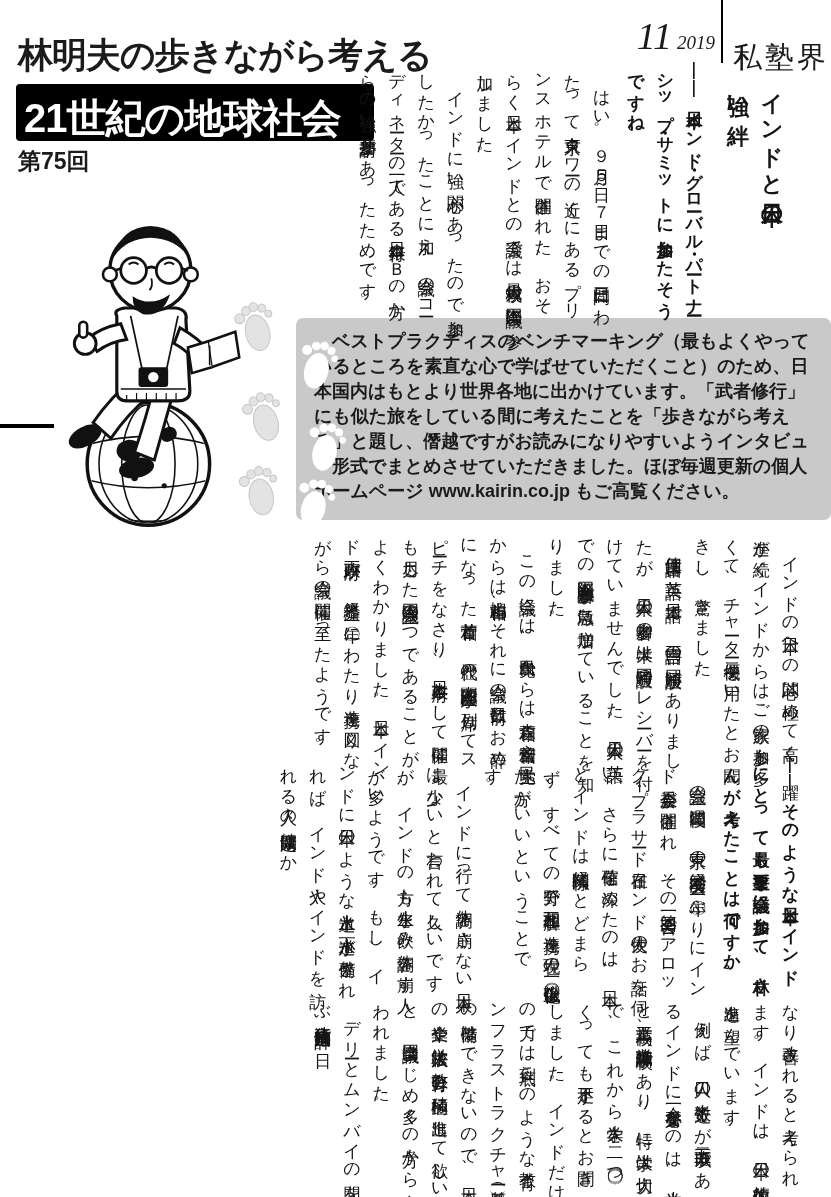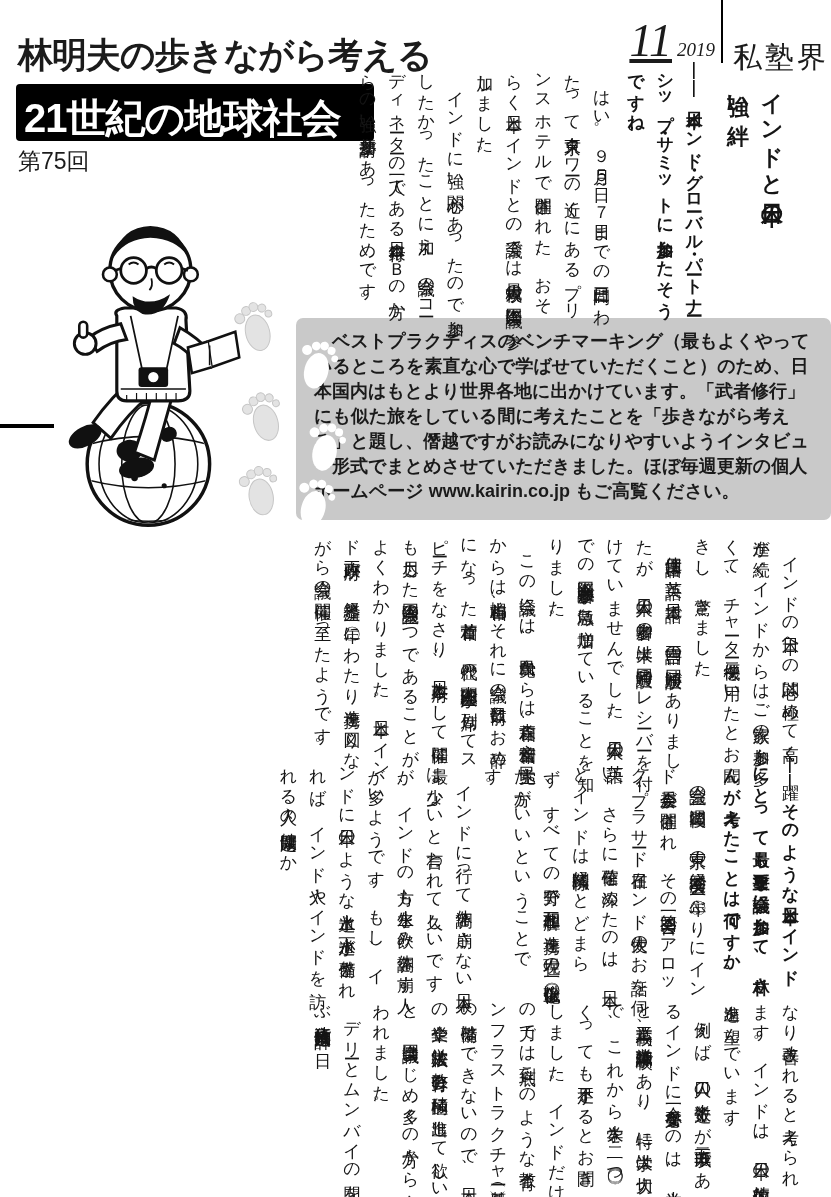--- a/index.html
+++ b/index.html
@@ -6,25 +6,25 @@
   .page{position:relative;width:831px;height:1197px;background:#ffffff;overflow:hidden;
         font-family:"Liberation Sans","DejaVu Sans",sans-serif;color:#1b1b1b;}
 
   
   .series-title{position:absolute;left:18px;top:32px;font-size:35px;font-weight:bold;
                 letter-spacing:-1px;white-space:nowrap;}
   .title-box{position:absolute;left:16px;top:84px;width:358px;height:57px;background:#000;
              border-radius:4px;display:flex;align-items:center;}
   .title-box .ttl{color:#fff;font-size:40px;font-weight:bold;letter-spacing:-1px;
                   padding-left:8px;white-space:nowrap;margin-top:12px;}
-  .episode{position:absolute;left:18px;top:146px;font-size:23px;font-weight:normal;}
+  .episode{position:absolute;left:18px;top:146px;font-size:23px;font-weight:bold;}
 
   .issue-block{position:absolute;left:600px;top:14px;width:115px;text-align:right;
                font-family:"Liberation Serif","DejaVu Serif",serif;font-style:italic;}
-  .issue-block .m{font-size:46px;text-decoration:underline;}
+  .issue-block .m{font-size:38px;}
   .issue-block .y{font-size:19px;margin-left:5px;}
   .header-rule{position:absolute;left:721px;top:0;width:2px;height:63px;background:#000;}
   .mag-name{position:absolute;left:733px;top:22px;font-family:"Liberation Serif","DejaVu Serif",serif;
             font-size:29px;letter-spacing:3px;white-space:nowrap;margin-top:16px;}
 
   
   .intro-box{position:absolute;left:296px;top:318px;width:535px;height:202px;background:#c9c9c9;
              border-radius:7px;box-sizing:border-box;padding:11px 16px 10px 18px;}
   .intro-box p{margin:0;font-size:18px;line-height:25px;font-weight:bold;color:#1a1a1a;
                text-indent:1em;}

